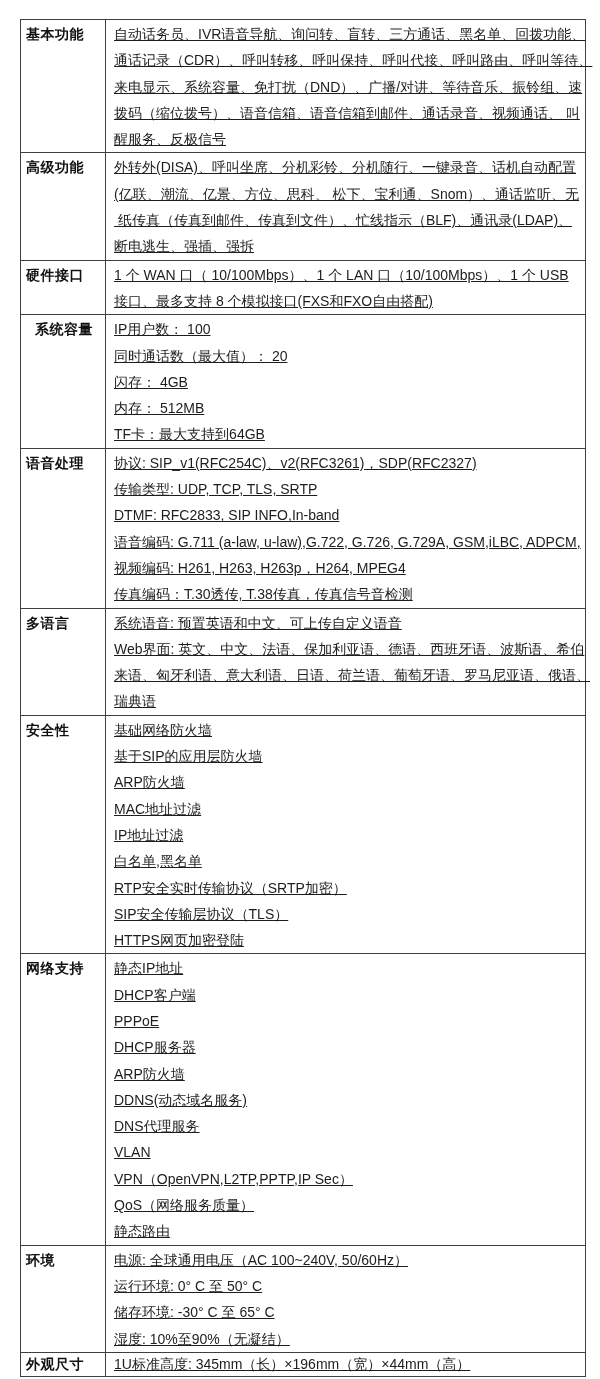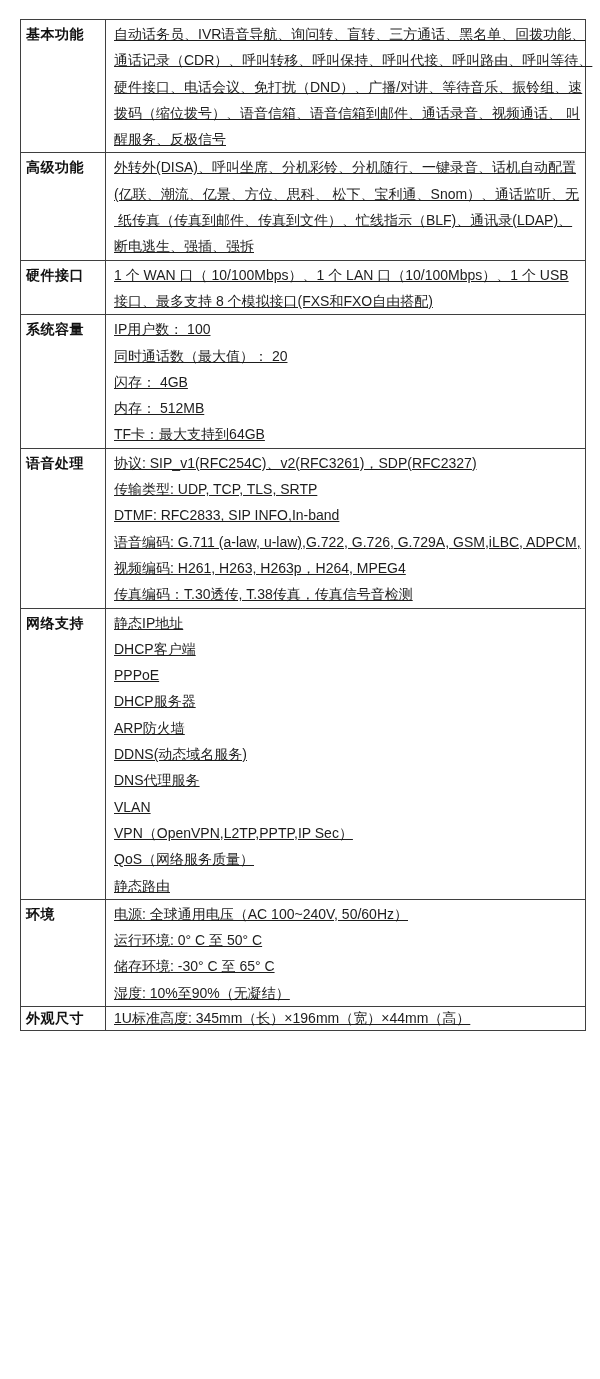--- a/index.html
+++ b/index.html
@@ -57,21 +57,21 @@
 <body style="background: rgb(255, 255, 255); color: rgb(29, 29, 29);">
 
 <div class="page">
   <table class="spec-table">
     <tbody id="spec-tbody">
         <tr>
           <th style="border-color: rgb(63, 63, 63);">基本功能</th>
           <td style="border-color: rgb(63, 63, 63);">
             <div class="spec-line">自动话务员、IVR语音导航、询问转、盲转、三方通话、黑名单、回拨功能、</div>
             <div class="spec-line">通话记录（CDR）、呼叫转移、呼叫保持、呼叫代接、呼叫路由、呼叫等待、</div>
-            <div class="spec-line">硬件接口、电话会议、免打扰（DND）、广播/对讲、等待音乐、振铃组、速</div>
+            <div class="spec-line">来电显示、系统容量、免打扰（DND）、广播/对讲、等待音乐、振铃组、速</div>
             <div class="spec-line">拨码（缩位拨号）、语音信箱、语音信箱到邮件、通话录音、视频通话、 叫</div>
             <div class="spec-line">醒服务、反极信号</div>
           </td>
         </tr>
         <tr>
           <th style="border-color: rgb(63, 63, 63);">高级功能</th>
           <td style="border-color: rgb(63, 63, 63);">
             <div class="spec-line">外转外(DISA)、呼叫坐席、分机彩铃、分机随行、一键录音、话机自动配置</div>
             <div class="spec-line">(亿联、潮流、亿景、方位、思科、 松下、宝利通、Snom）、通话监听、无</div>
             <div class="spec-line"> 纸传真（传真到邮件、传真到文件）、忙线指示（BLF)、通讯录(LDAP)、</div>
@@ -79,38 +79,61 @@
           </td>
         </tr>
         <tr>
           <th style="border-color: rgb(63, 63, 63);">硬件接口</th>
           <td style="border-color: rgb(63, 63, 63);">
             <div class="spec-line">1 个 WAN 口（ 10/100Mbps）、1 个 LAN 口（10/100Mbps）、1 个 USB</div>
             <div class="spec-line">接口、最多支持 8 个模拟接口(FXS和FXO自由搭配)</div>
           </td>
         </tr>
         <tr>
-          <th style="border-color: rgb(63, 63, 63);">系统容量</th>
+          <th style="border-color: rgb(63, 63, 63); text-align: center;">系统容量</th>
           <td style="border-color: rgb(63, 63, 63);">
             <div class="spec-line">IP用户数： 100</div>
             <div class="spec-line">同时通话数（最大值）： 20</div>
             <div class="spec-line">闪存： 4GB</div>
             <div class="spec-line">内存： 512MB</div>
             <div class="spec-line">TF卡：最大支持到64GB</div>
           </td>
         </tr>
         <tr>
           <th style="border-color: rgb(63, 63, 63);">语音处理</th>
           <td style="border-color: rgb(63, 63, 63);">
             <div class="spec-line">协议: SIP_v1(RFC254C)、v2(RFC3261)，SDP(RFC2327)</div>
             <div class="spec-line">传输类型: UDP, TCP, TLS, SRTP</div>
             <div class="spec-line">DTMF: RFC2833, SIP INFO,In-band</div>
             <div class="spec-line">语音编码: G.711 (a-law, u-law),G.722, G.726, G.729A, GSM,iLBC, ADPCM,</div>
             <div class="spec-line">视频编码: H261, H263, H263p，H264, MPEG4</div>
             <div class="spec-line">传真编码：T.30透传, T.38传真，传真信号音检测</div>
+          </td>
+        </tr>
+        <tr>
+          <th style="border-color: rgb(63, 63, 63);">多语言</th>
+          <td style="border-color: rgb(63, 63, 63);">
+            <div class="spec-line">系统语音: 预置英语和中文、可上传自定义语音</div>
+            <div class="spec-line">Web界面: 英文、中文、法语、保加利亚语、德语、西班牙语、波斯语、希伯</div>
+            <div class="spec-line">来语、匈牙利语、意大利语、日语、荷兰语、葡萄牙语、罗马尼亚语、俄语、</div>
+            <div class="spec-line">瑞典语</div>
+          </td>
+        </tr>
+        <tr>
+          <th style="border-color: rgb(63, 63, 63);">安全性</th>
+          <td style="border-color: rgb(63, 63, 63);">
+            <div class="spec-line">基础网络防火墙</div>
+            <div class="spec-line">基于SIP的应用层防火墙</div>
+            <div class="spec-line">ARP防火墙</div>
+            <div class="spec-line">MAC地址过滤</div>
+            <div class="spec-line">IP地址过滤</div>
+            <div class="spec-line">白名单,黑名单</div>
+            <div class="spec-line">RTP安全实时传输协议（SRTP加密）</div>
+            <div class="spec-line">SIP安全传输层协议（TLS）</div>
+            <div class="spec-line">HTTPS网页加密登陆</div>
           </td>
         </tr>
         <tr>
           <th style="border-color: rgb(63, 63, 63);">网络支持</th>
           <td style="border-color: rgb(63, 63, 63);">
             <div class="spec-line">静态IP地址</div>
             <div class="spec-line">DHCP客户端</div>
             <div class="spec-line">PPPoE</div>
             <div class="spec-line">DHCP服务器</div>
             <div class="spec-line">ARP防火墙</div>

